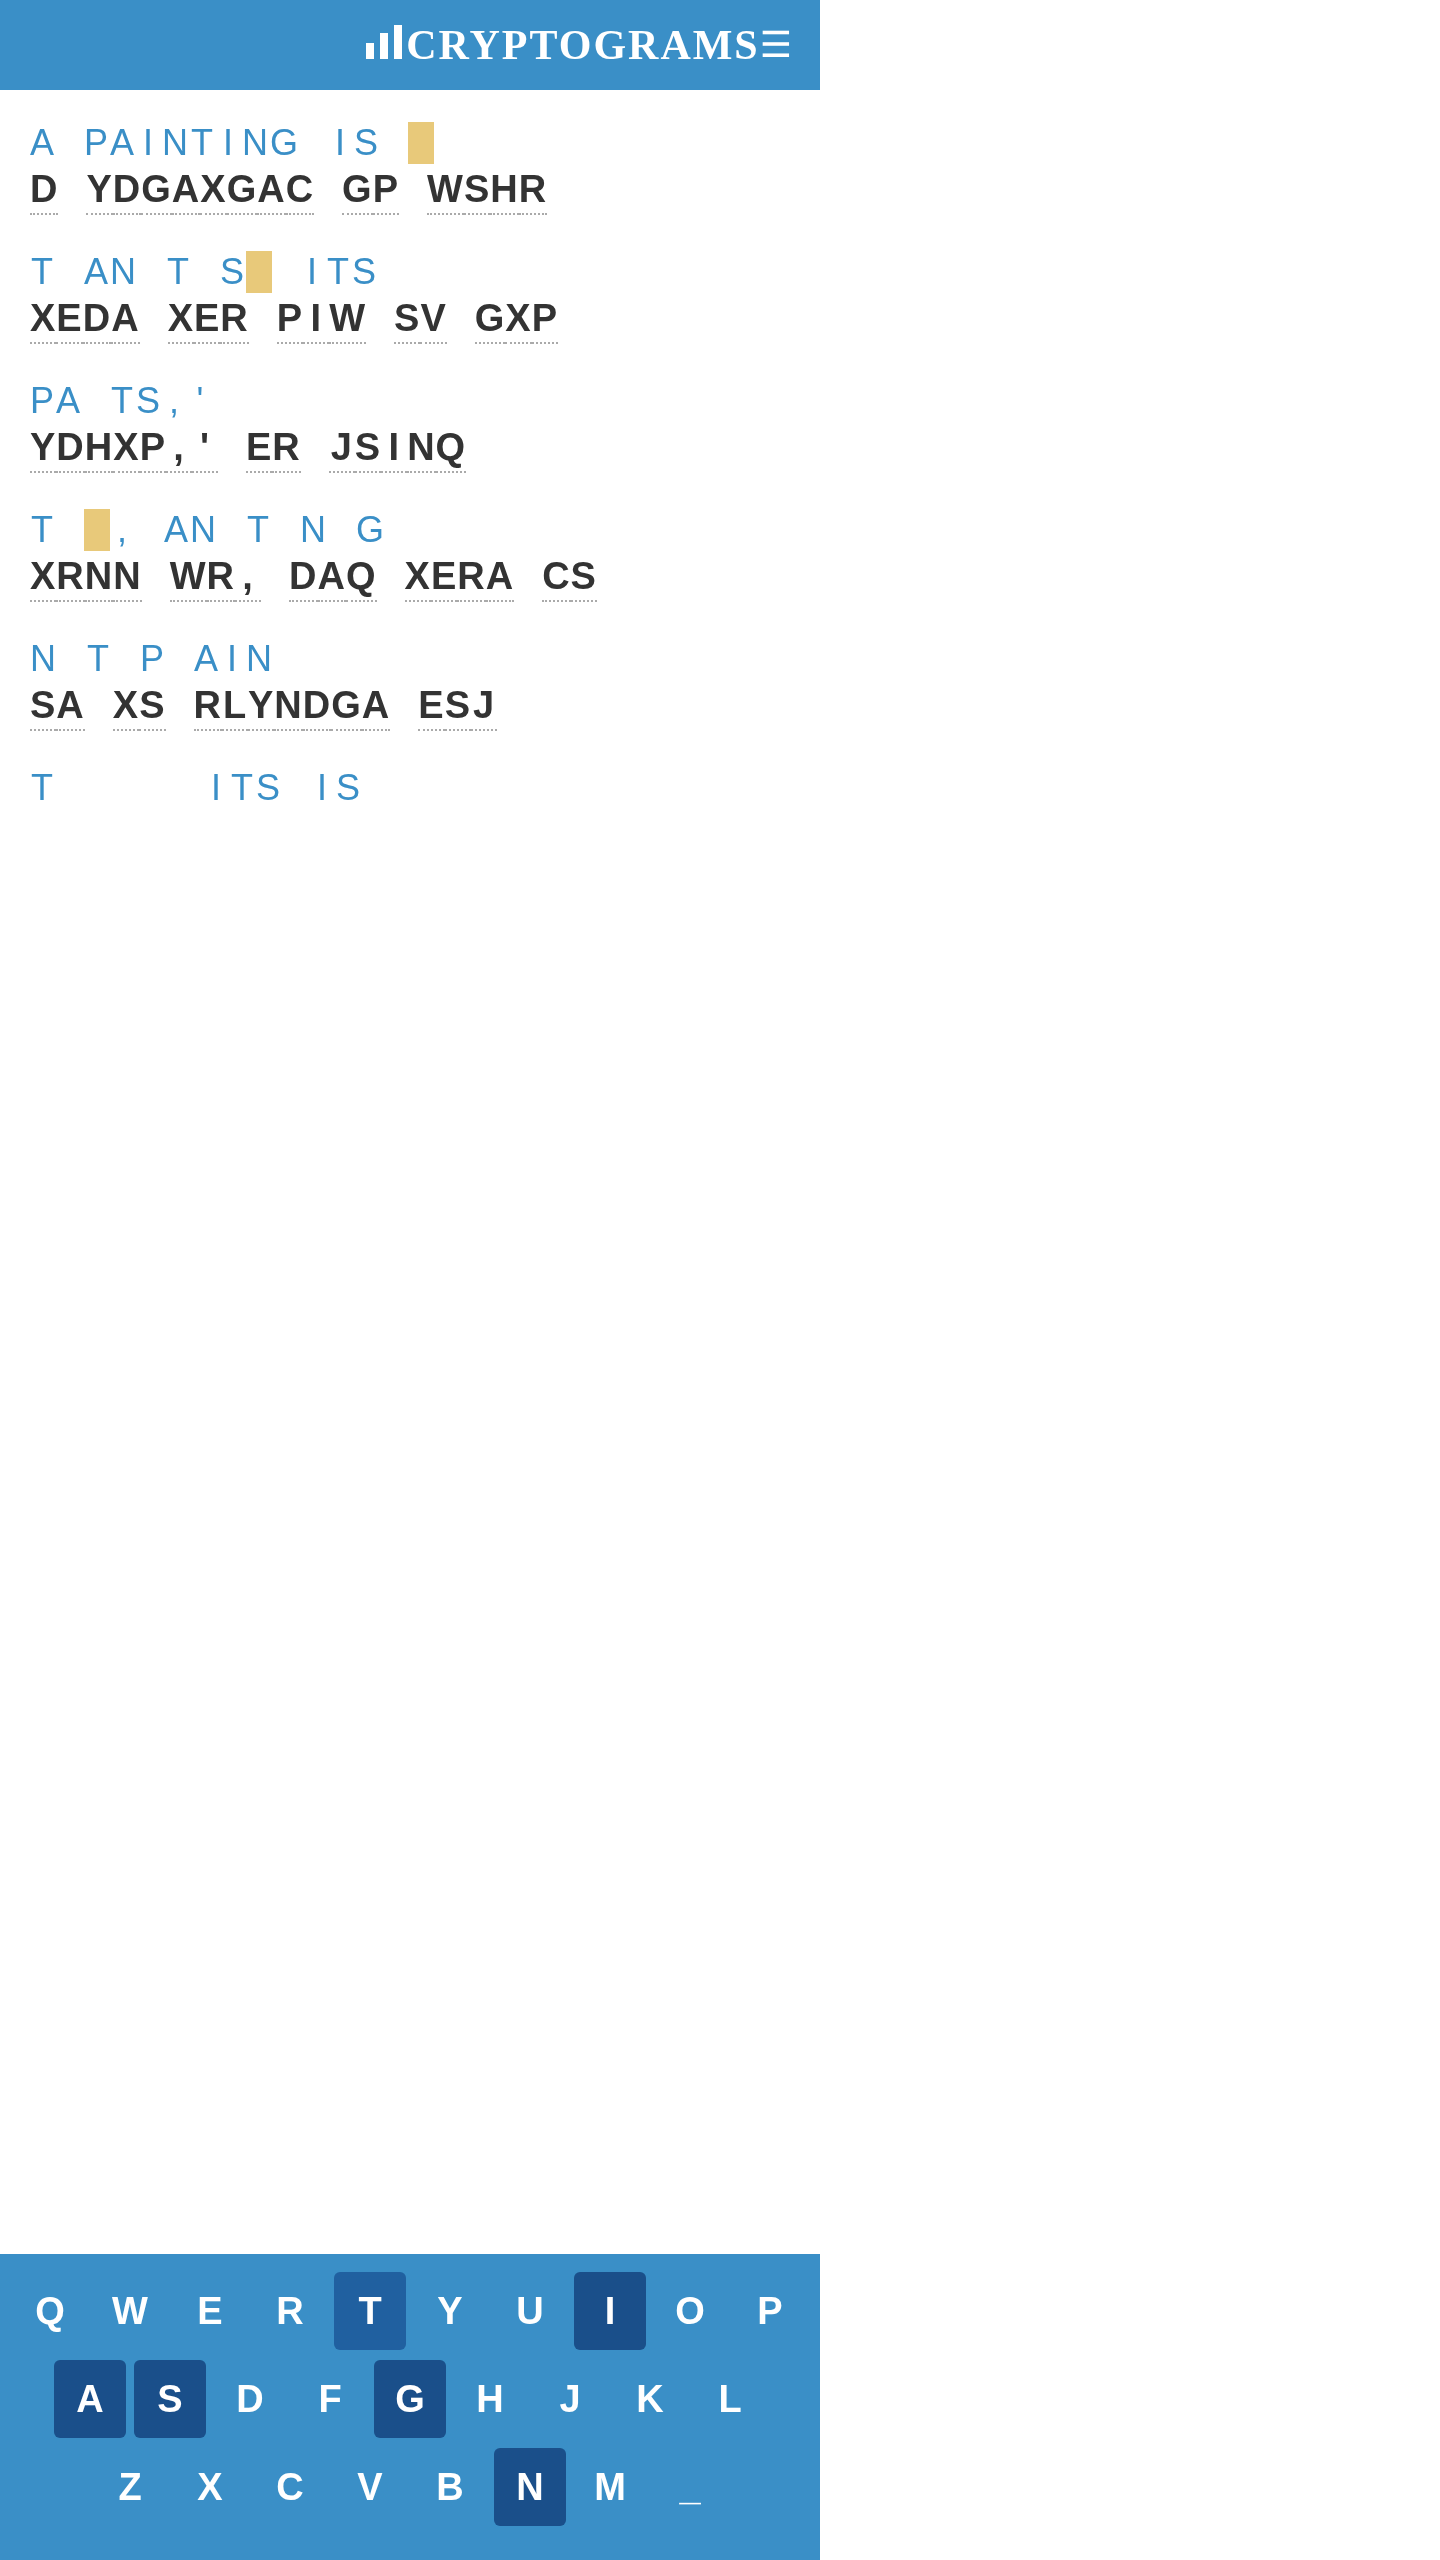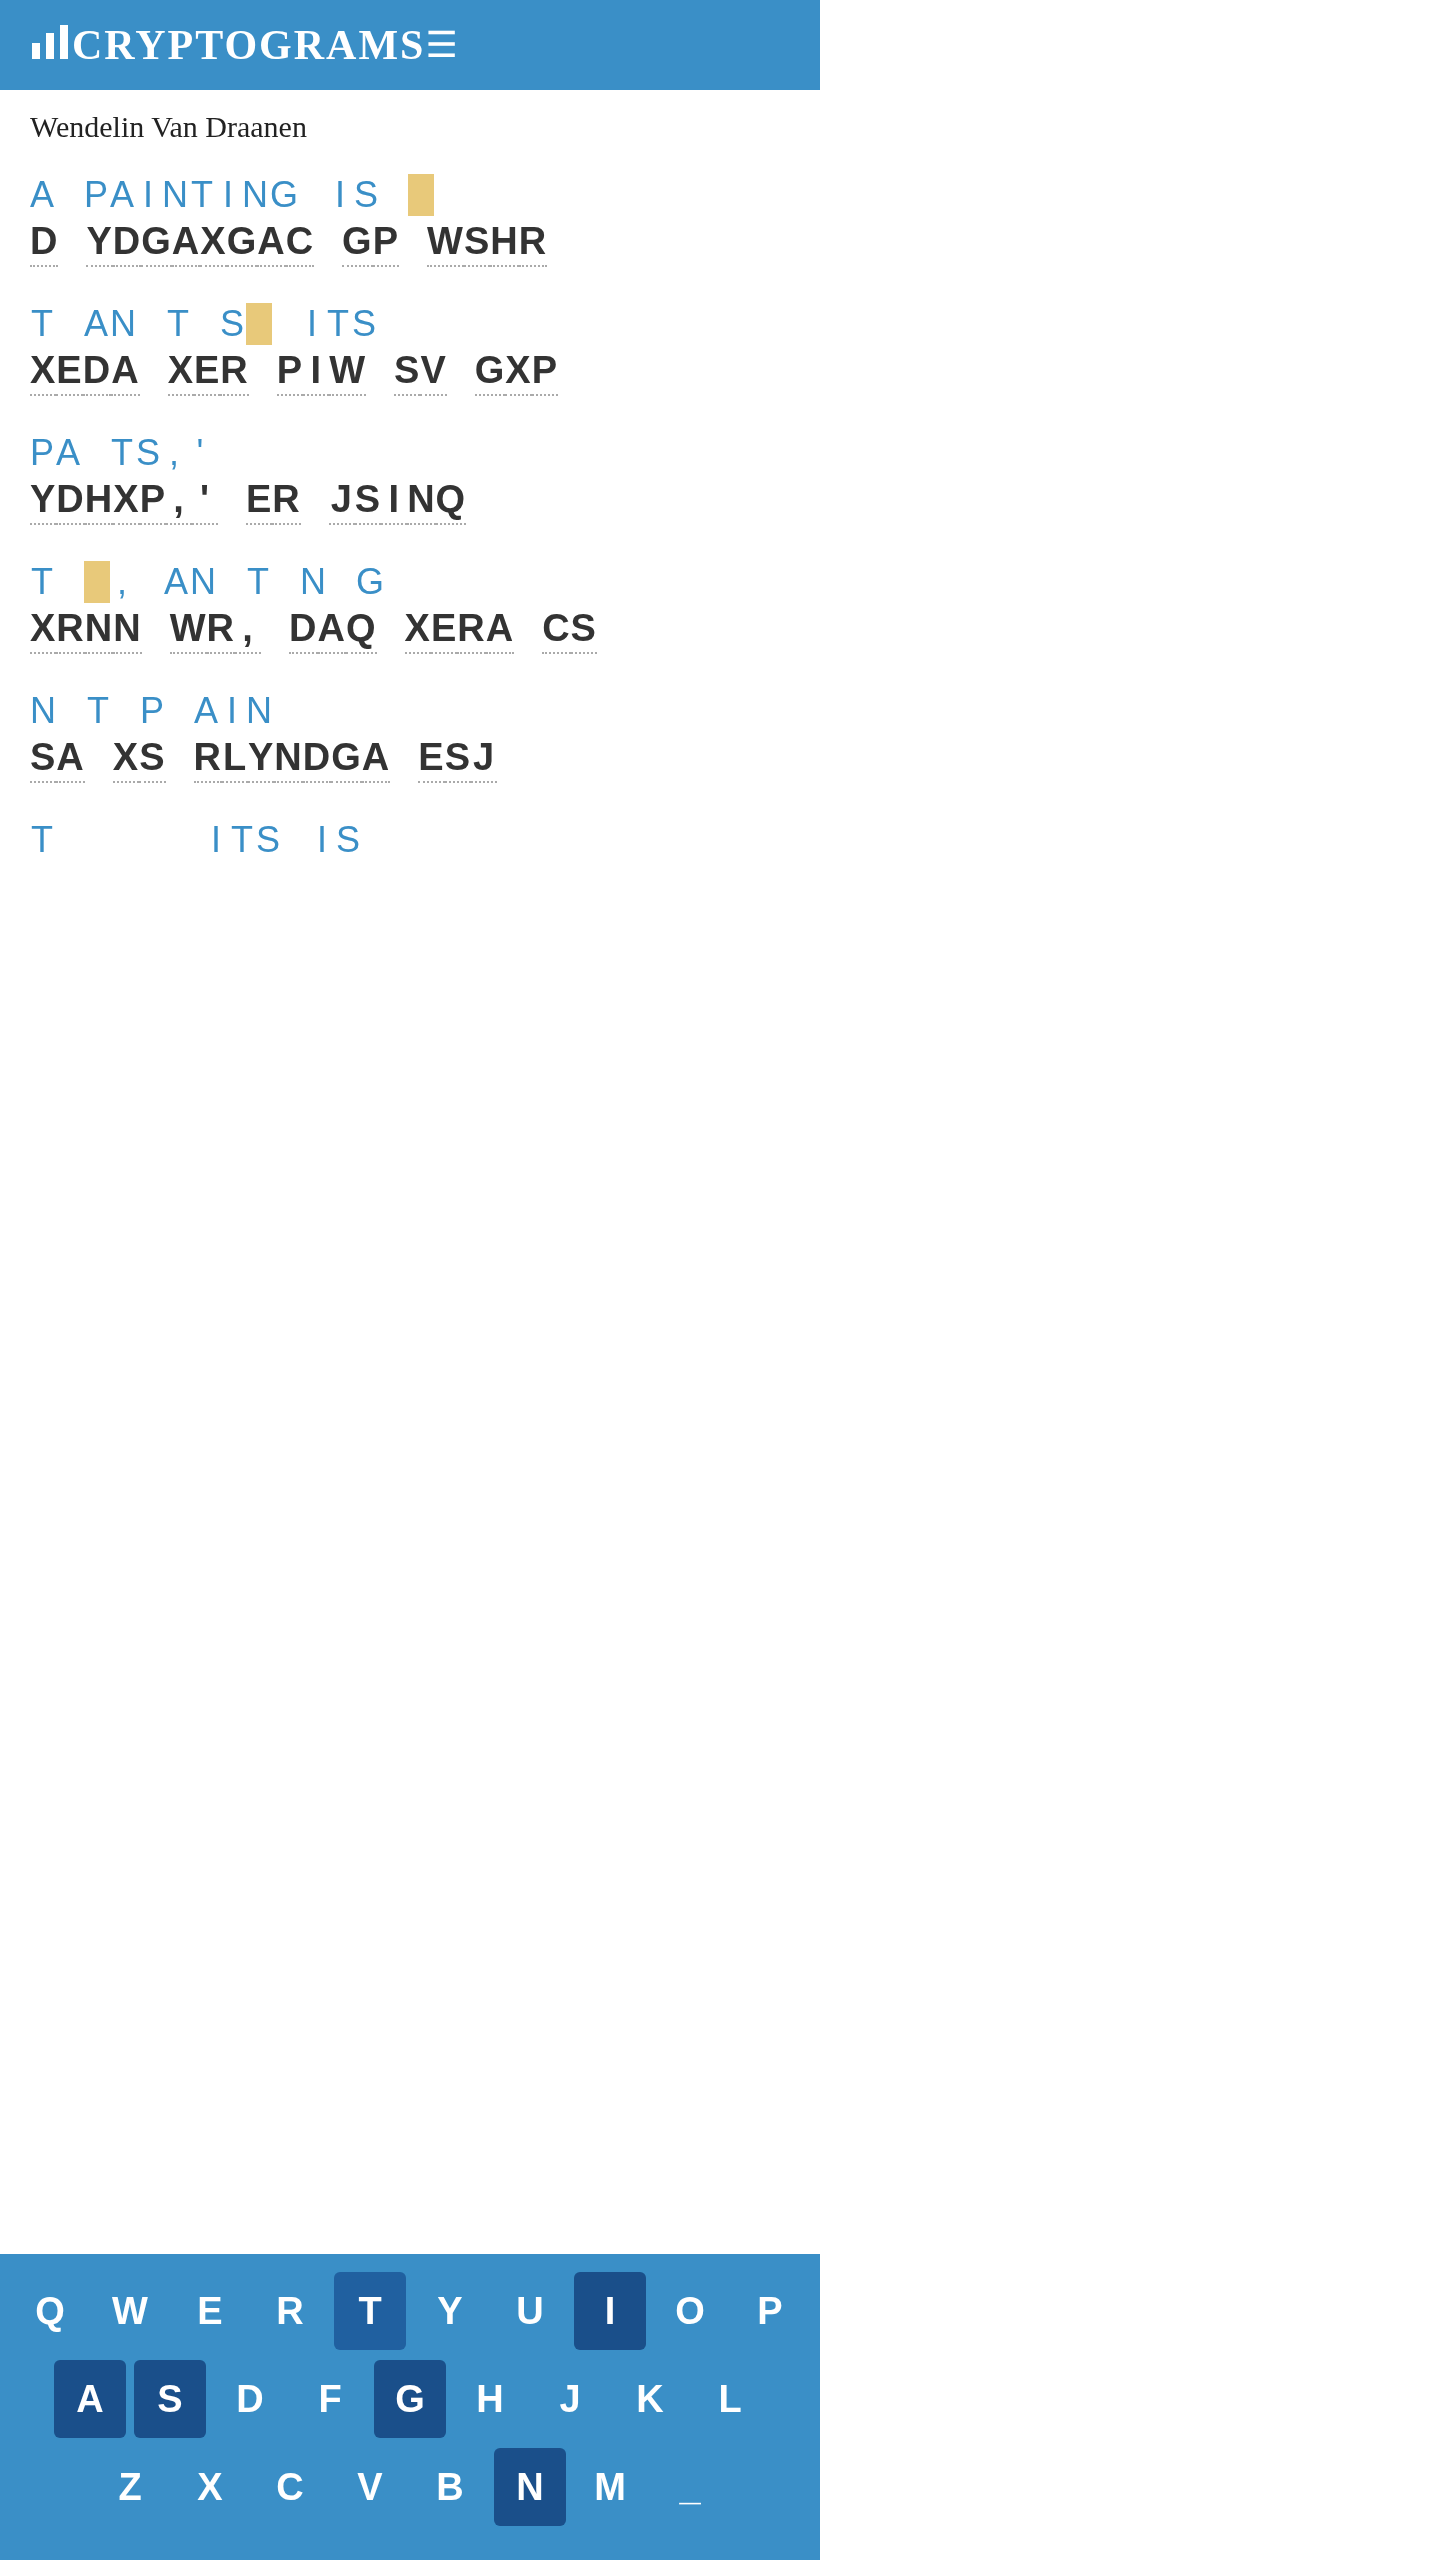--- a/index.html
+++ b/index.html
@@ -11,21 +11,21 @@
       width: 820px;
       max-width: 820px;
       overflow-x: hidden;
     }
 
     
     #header {
       background: #3a8fc7;
       display: flex;
       align-items: center;
-      justify-content: flex-start;
+      justify-content: flex-end;
       padding: 18px 28px;
       height: 90px;
     }
     #header-title {
       color: #fff;
       font-size: 42px;
       font-weight: bold;
       letter-spacing: 2px;
       text-transform: uppercase;
       font-family: Georgia, serif;
@@ -174,21 +174,20 @@
       <rect x="4" y="24" width="8" height="16" fill="white"></rect>
       <rect x="18" y="14" width="8" height="26" fill="white"></rect>
       <rect x="32" y="6" width="8" height="34" fill="white"></rect>
     </svg>
   </span>
   <span id="header-title">Cryptograms</span>
   <span class="header-icon">☰</span>
 </div>
 
 <div id="puzzle-area">
-  <div id="author-name">Wendelin Van Draanen</div>
 
   <div class="puzzle-scroll">
 
     <div class="line-group">
       <div class="decoded-row">
         <div class="word-pair">
           <div class="decoded-word">
               <span class="decoded-char solved">A</span>
             </div>
         </div>

